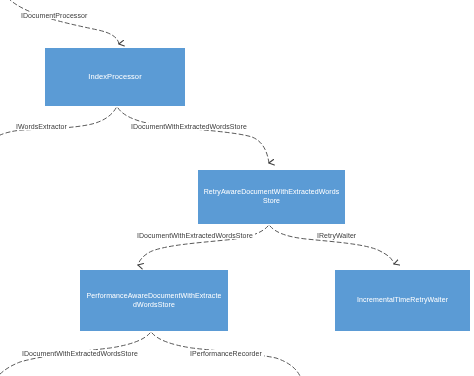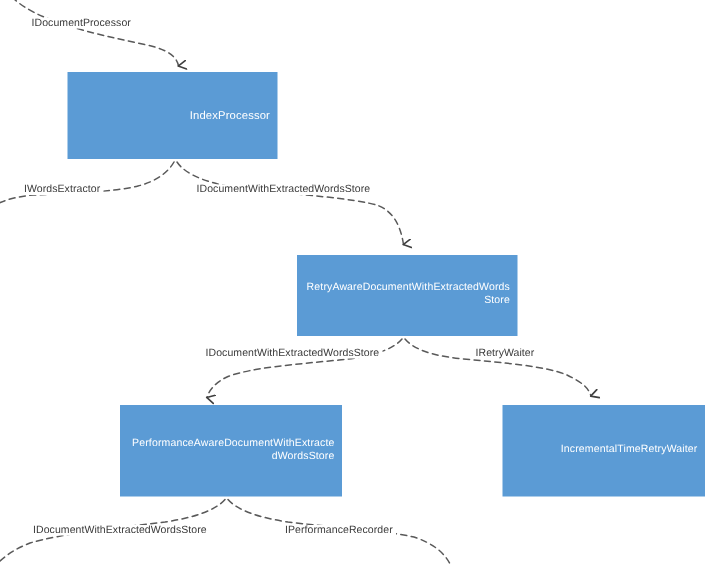--- a/index.html
+++ b/index.html
@@ -23,21 +23,21 @@
     height: 376px;
   }
   .node {
     position: absolute;
     box-sizing: border-box;
     background: #5B9BD5;
     color: #ffffff;
     display: flex;
     align-items: center;
     justify-content: center;
-    text-align: right;
+    text-align: center;
     line-height: 1.25;
     padding: 2px 5px;
     letter-spacing: 0.1px;
   }
   .node .node-label {
     display: block;
     width: 100%;
     word-break: break-all;
   }
   .edge-label {

